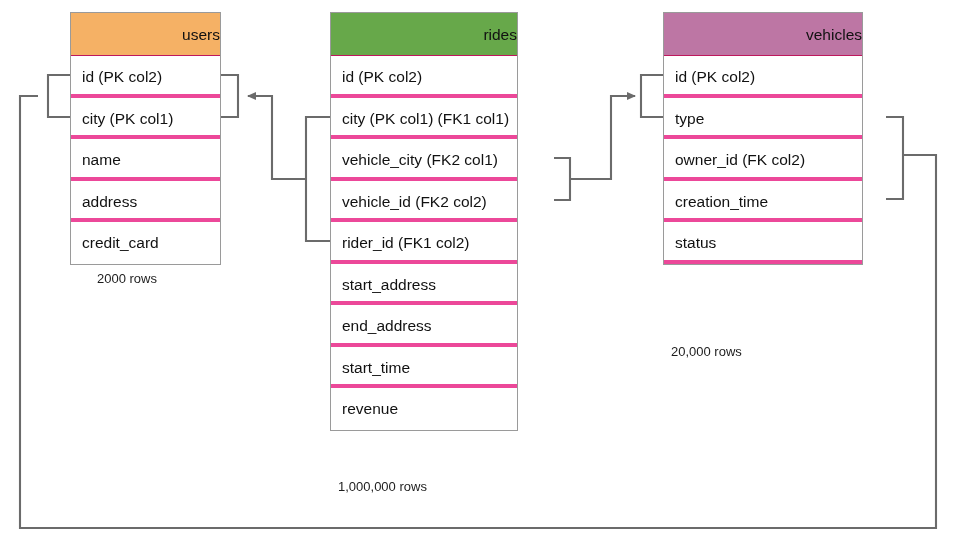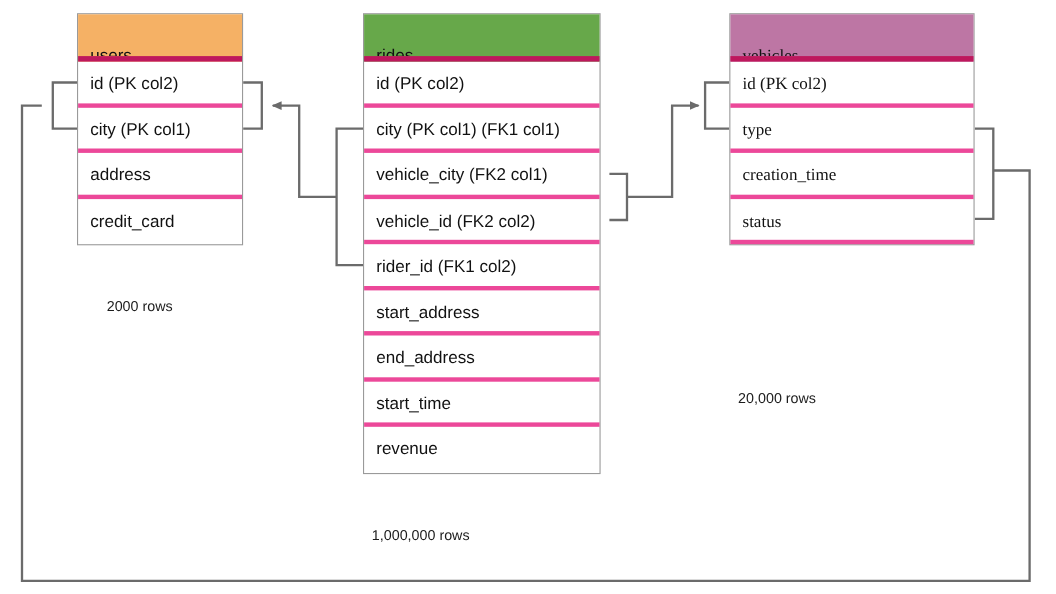--- a/index.html
+++ b/index.html
@@ -19,26 +19,27 @@
   .table-box {
     position: absolute;
     box-sizing: border-box;
     border: 1px solid #9a9a9a;
     background: #ffffff;
   }
   .tbl-header {
     box-sizing: border-box;
     height: 43px;
     line-height: 43px;
-    padding: 16px 0 0 11px;
+    padding: 0 0 0 11px;
     font-size: 15.5px;
     color: #111111;
-    border-bottom: 5px solid #be185d;
+    border-bottom: 1px solid #be185d;
     white-space: nowrap;
     overflow: hidden;
+    text-align: right;
   }
   .tbl-row {
     box-sizing: border-box;
     height: 41.5px;
     line-height: 41.5px;
     padding: 0 0 0 11px;
     font-size: 15.5px;
     color: #111111;
     border-bottom: 4px solid #ec4899;
     white-space: nowrap;
@@ -89,41 +90,43 @@
 
       <path d="M886,117 L903,117 L903,199 L886,199"></path>
       <path d="M903,155 L936,155 L936,528 L20,528 L20,96 L38,96"></path>
     </g>
   </svg>
 
   <div class="table-box" style="left:70px; top:12px; width:151px;">
     <div class="tbl-header" style="background:#f5b165;">users</div>
     <div class="tbl-row">id (PK col2)</div>
     <div class="tbl-row">city (PK col1)</div>
+    <div class="tbl-row">name</div>
     <div class="tbl-row">address</div>
     <div class="tbl-row last">credit_card</div>
   </div>
   <div class="row-count" style="left:97px; top:271px;">2000 rows</div>
 
-  <div class="table-box" style="left:330px; top:12px; width:216px;">
+  <div class="table-box" style="left:330px; top:12px; width:188px;">
     <div class="tbl-header" style="background:#67a84a;">rides</div>
     <div class="tbl-row">id (PK col2)</div>
     <div class="tbl-row">city (PK col1) (FK1 col1)</div>
     <div class="tbl-row">vehicle_city (FK2 col1)</div>
     <div class="tbl-row">vehicle_id (FK2 col2)</div>
     <div class="tbl-row">rider_id (FK1 col2)</div>
     <div class="tbl-row">start_address</div>
     <div class="tbl-row">end_address</div>
     <div class="tbl-row">start_time</div>
     <div class="tbl-row last">revenue</div>
   </div>
   <div class="row-count" style="left:338px; top:479px;text-align:center;">1,000,000 rows</div>
 
-  <div class="table-box" style="left:663px; top:12px; width:223px;font-family:Liberation Serif, serif;">
+  <div class="table-box" style="left:663px; top:12px; width:200px;">
     <div class="tbl-header" style="background:#bd76a4;">vehicles</div>
     <div class="tbl-row">id (PK col2)</div>
     <div class="tbl-row">type</div>
+    <div class="tbl-row">owner_id (FK col2)</div>
     <div class="tbl-row">creation_time</div>
     <div class="tbl-row">status</div>
   </div>
-  <div class="row-count" style="left:671px; top:354px;">20,000 rows</div>
+  <div class="row-count" style="left:671px; top:344px;">20,000 rows</div>
 
 </div>
 
 </body></html>

